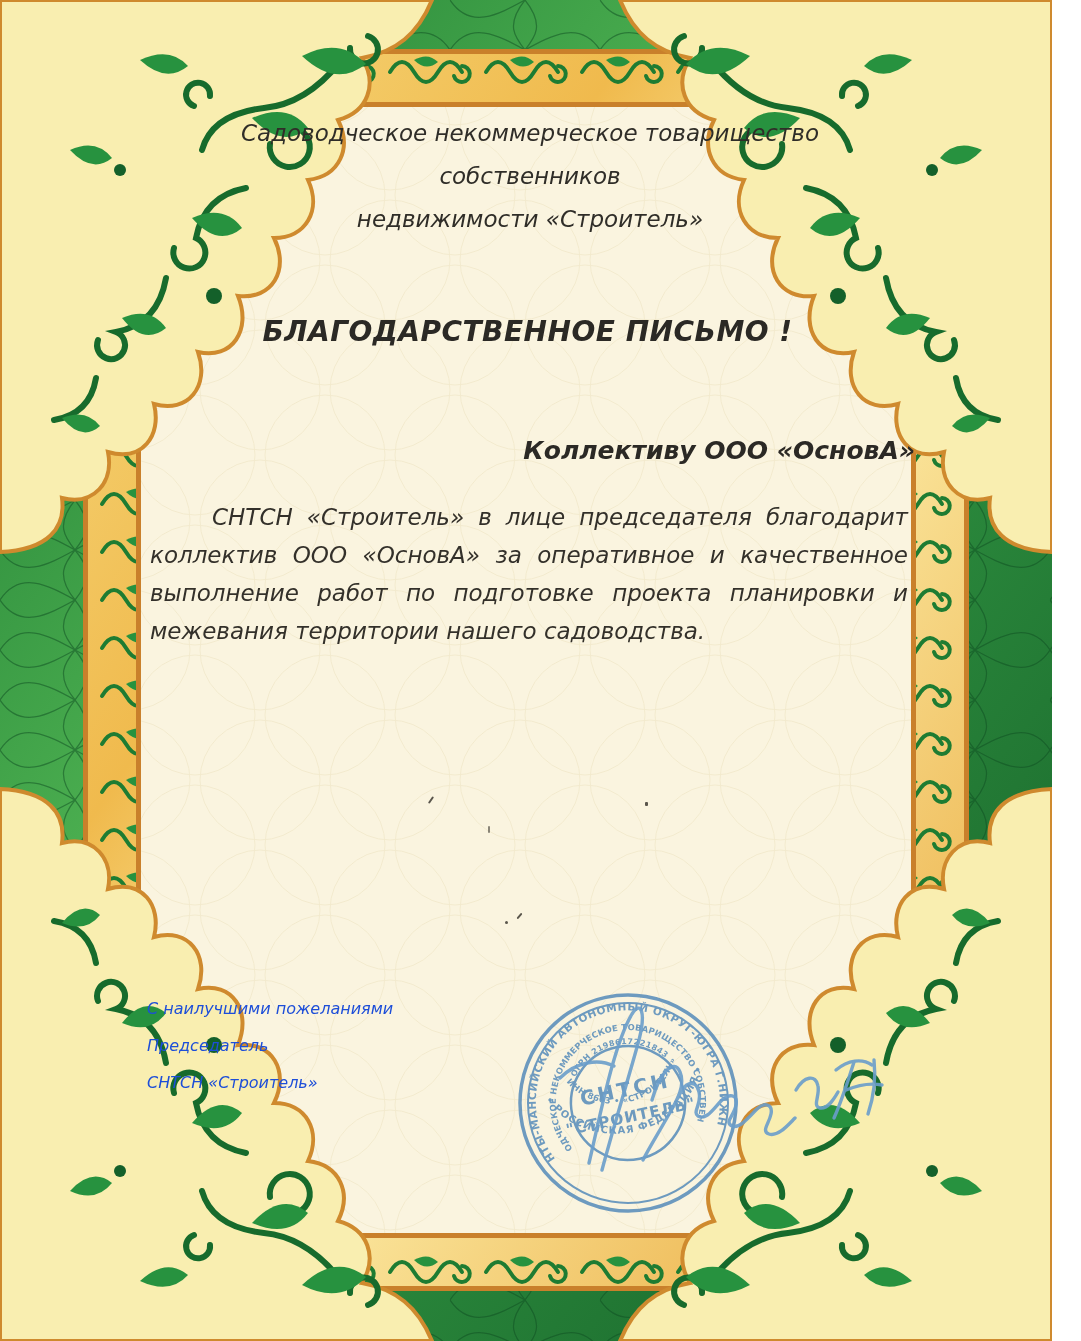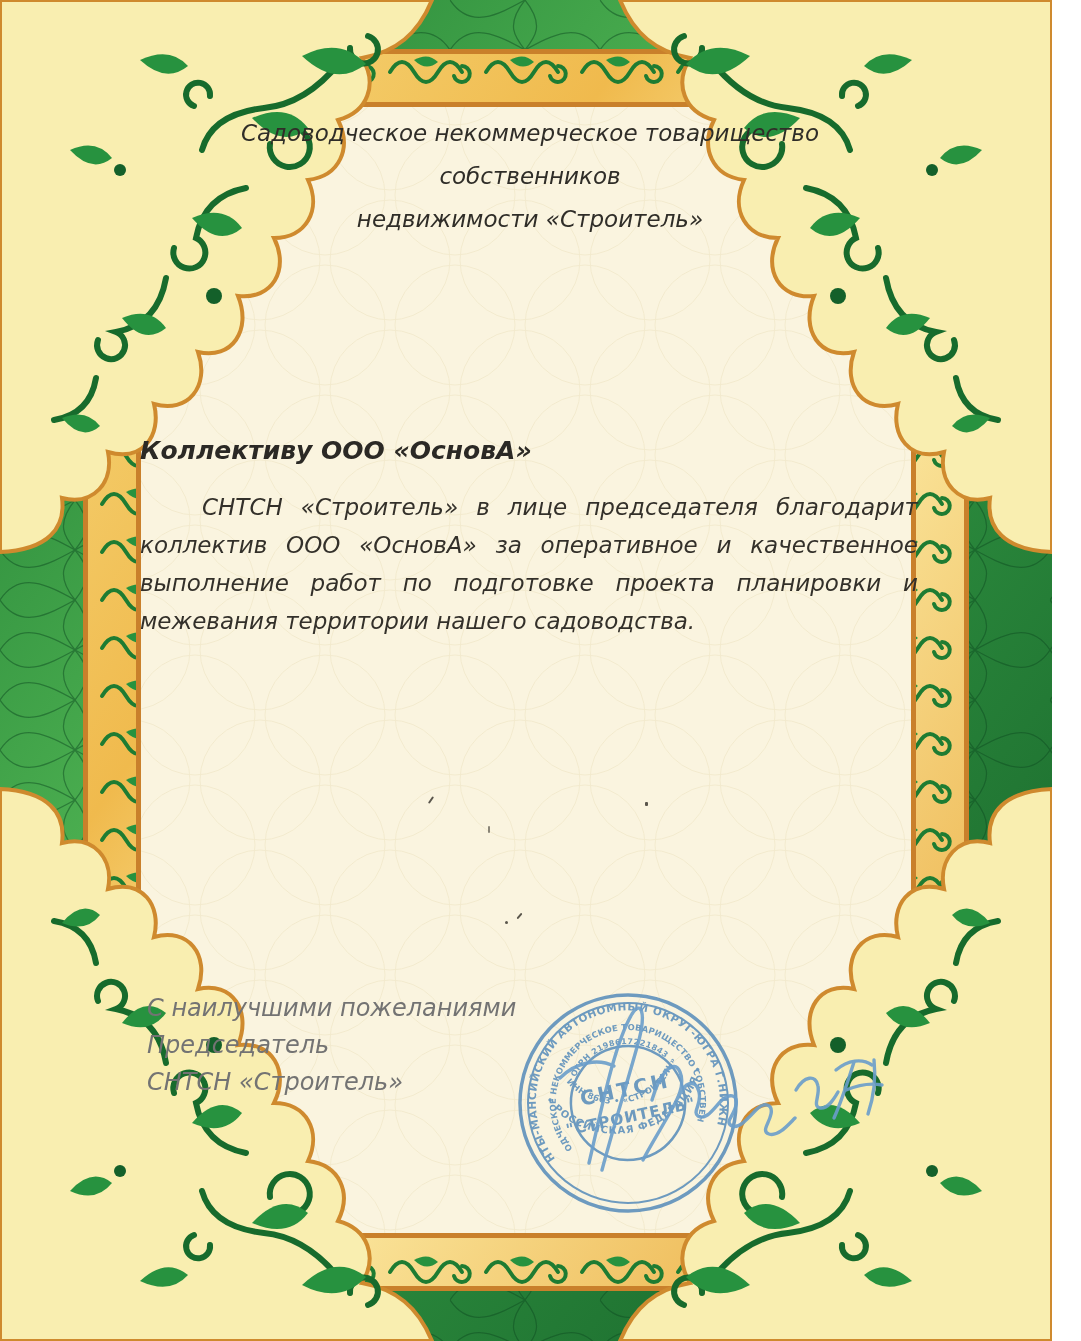--- a/index.html
+++ b/index.html
@@ -6,28 +6,28 @@
   .page{position:relative;width:1081px;height:1341px;background:#ffffff;overflow:hidden;
         font-family:"DejaVu Sans","Liberation Sans",sans-serif;}
   .scan{position:absolute;left:0;top:0;width:1052px;height:1204px;}
   .frame-svg,.overlay-svg{position:absolute;left:0;top:0;}
   .overlay-svg{pointer-events:none;}
   .textlayer{position:absolute;left:0;top:0;width:1052px;height:1341px;color:#33302a;}
   .org-header{position:absolute;left:150px;top:112px;width:760px;text-align:center;
       font-style:italic;font-size:23px;line-height:43px;white-space:pre-line;color:#2f2d28;}
   .letter-title{position:absolute;left:140px;top:315px;width:775px;text-align:center;
       font-style:italic;font-weight:bold;font-size:28px;letter-spacing:.5px;color:#2b2925;}
-  .addressee{position:absolute;left:140px;top:436px;width:775px;text-align:left;
+  .addressee{position:absolute;left:140px;top:436px;width:775px;text-align:right;
       font-style:italic;font-weight:bold;font-size:25px;color:#2b2925;}
   .body-text{position:absolute;left:140px;top:488px;width:778px;font-style:italic;
       font-size:23px;line-height:38px;text-align:justify;-moz-text-align-last:left;text-align-last:left;}
-  .body-text p{margin:0;text-indent:62px;}
+  .body-text p{margin:10px;text-indent:62px;}
   .body-text p + p{margin-top:14px;}
-  .closing{position:absolute;left:147px;top:990px;font-style:italic;font-size:24px;
-      line-height:37px;white-space:pre-line;color:#737373;}
+  .closing{position:absolute;left:147px;top:990px;font-style:italic;font-size:16px;
+      line-height:37px;white-space:pre-line;color:#1d4ed8;}
   .speck{position:absolute;background:#5a564c;border-radius:1px;}
 </style>
 </head>
 <body>
 
 <div class="page">
 
   <div class="scan">
 
     <svg class="frame-svg" width="1052" height="1341" viewBox="0 0 1052 1341" aria-hidden="true">
@@ -114,20 +114,21 @@
       <use href="#cornerTL"></use>
       <use href="#cornerTL" transform="translate(1052,0) scale(-1,1)"></use>
       <use href="#cornerTL" transform="translate(0,1341) scale(1,-1)"></use>
       <use href="#cornerTL" transform="translate(1052,1341) scale(-1,-1)"></use>
     </svg>
 
     <div class="textlayer">
       <div class="org-header">Садоводческое некоммерческое товарищество собственников
 недвижимости   «Строитель»</div>
 
+      <div class="letter-title">БЛАГОДАРСТВЕННОЕ ПИСЬМО !</div>
 
       <div class="addressee">Коллективу ООО  «ОсновА»</div>
 
       <div class="body-text">
         <p>СНТСН «Строитель» в лице председателя благодарит коллектив ООО «ОсновА» за оперативное и качественное выполнение работ по подготовке проекта планировки и межевания территории нашего садоводства.</p>
       </div>
 
       <div class="closing">С наилучшими пожеланиями
 Председатель
 СНТСН «Строитель»</div>

